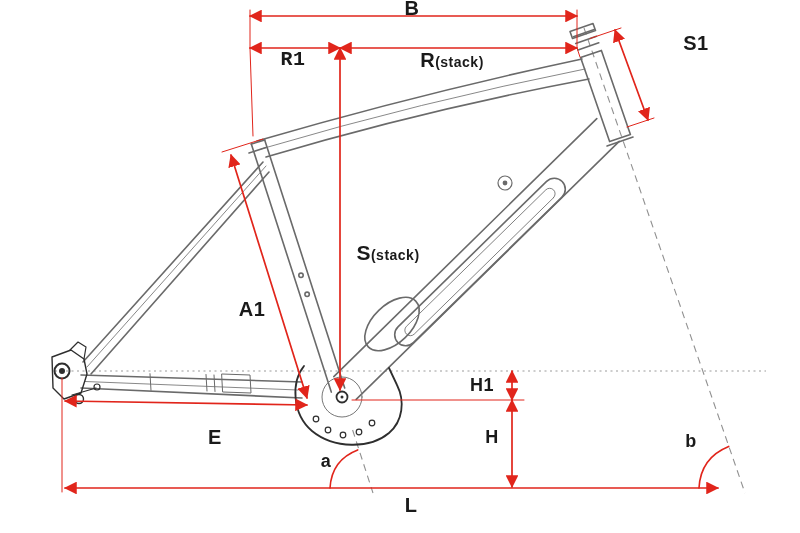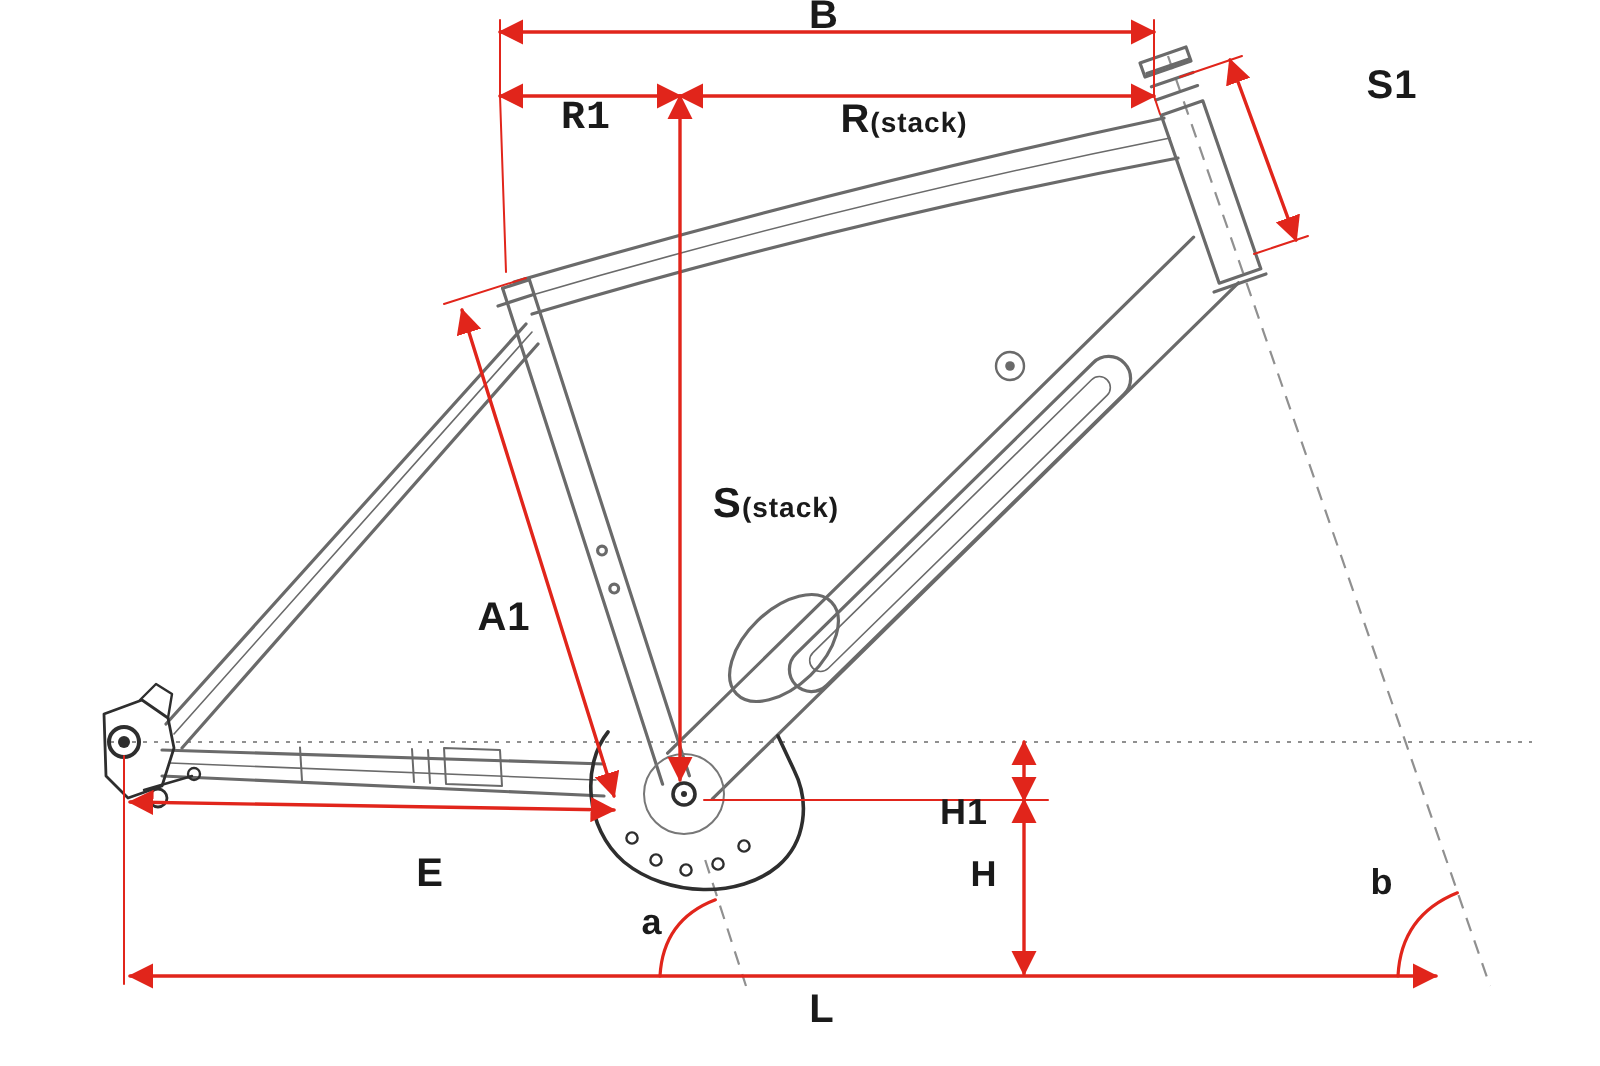--- a/index.html
+++ b/index.html
@@ -182,20 +182,20 @@
   <div class="lbl" style="left:412px;top:8px;">B</div>
   <div class="lbl" style="left:293px;top:60px;font-family:Liberation Mono, monospace;">R1</div>
 
   <div class="lbl" style="left:452px;top:60px;"><span>R</span><span class="sub">(stack)</span></div>
 
   <div class="lbl" style="left:696px;top:43px;">S1</div>
 
   <div class="lbl big-main" style="left:388px;top:252px;"><span>S</span><span class="sub">(stack)</span></div>
 
   <div class="lbl" style="left:252px;top:309px;">A1</div>
-  <div class="lbl small" style="left:482px;top:406px;">H1</div>
+  <div class="lbl small" style="left:482px;top:385px;">H1</div>
   <div class="lbl small" style="left:492px;top:437px;">H</div>
   <div class="lbl" style="left:215px;top:437px;">E</div>
   <div class="lbl small" style="left:326px;top:461px;">a</div>
   <div class="lbl small" style="left:691px;top:441px;">b</div>
   <div class="lbl" style="left:411px;top:505px;">L</div>
 
 </div>
 
 </body></html>

